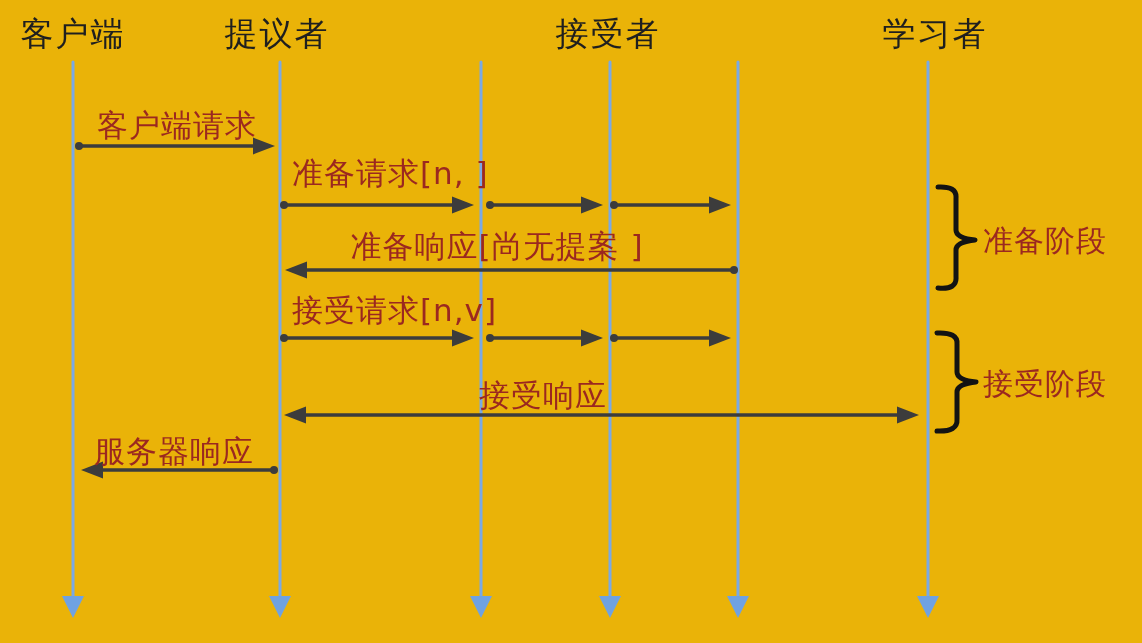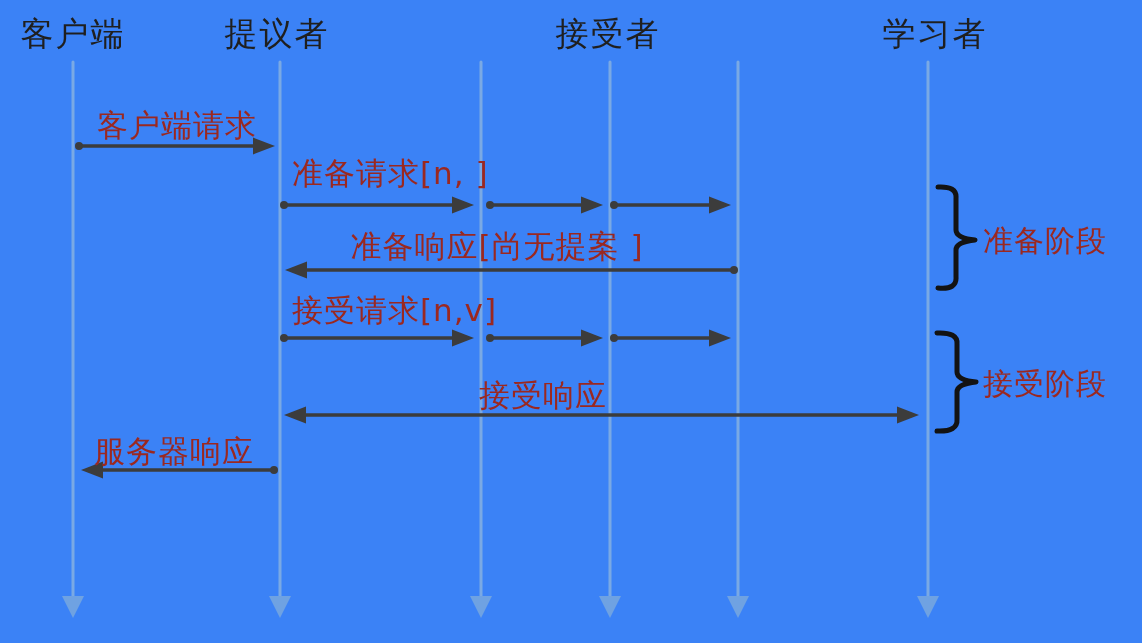--- a/index.html
+++ b/index.html
@@ -5,21 +5,21 @@
   html, body {
     margin: 0;
     padding: 0;
     background: #ffffff;
     font-family: "DejaVu Sans", "Liberation Sans", sans-serif;
   }
   .stage {
     position: relative;
     width: 1142px;
     height: 643px;
-    background: #3b82f6;
+    background: #eab308;
     overflow: hidden;
   }
   svg { display: block; }
   .lifeline      { stroke: #7aa9e4; stroke-width: 3; stroke-linecap: round; }
   .lifeline-head { fill: #6fa2e2; }
   .msg-line      { stroke: #3c3c3c; stroke-width: 3.5; stroke-linecap: round; }
   .msg-head      { fill: #3c3c3c; }
   .msg-dot       { fill: #3c3c3c; }
   .actor-label   { fill: #1f1f1f; font-size: 33px; letter-spacing: 2px; font-weight: 500; }
   .msg-label     { fill: #9b2820; font-size: 31px; letter-spacing: 1px; font-weight: 500; }

